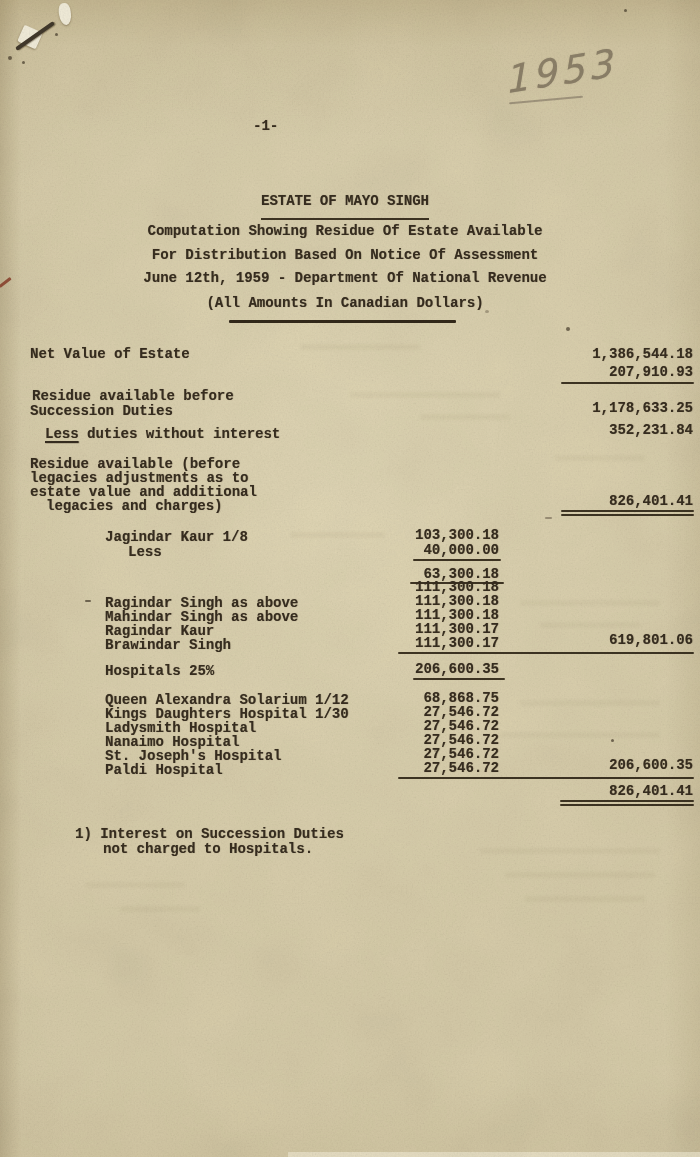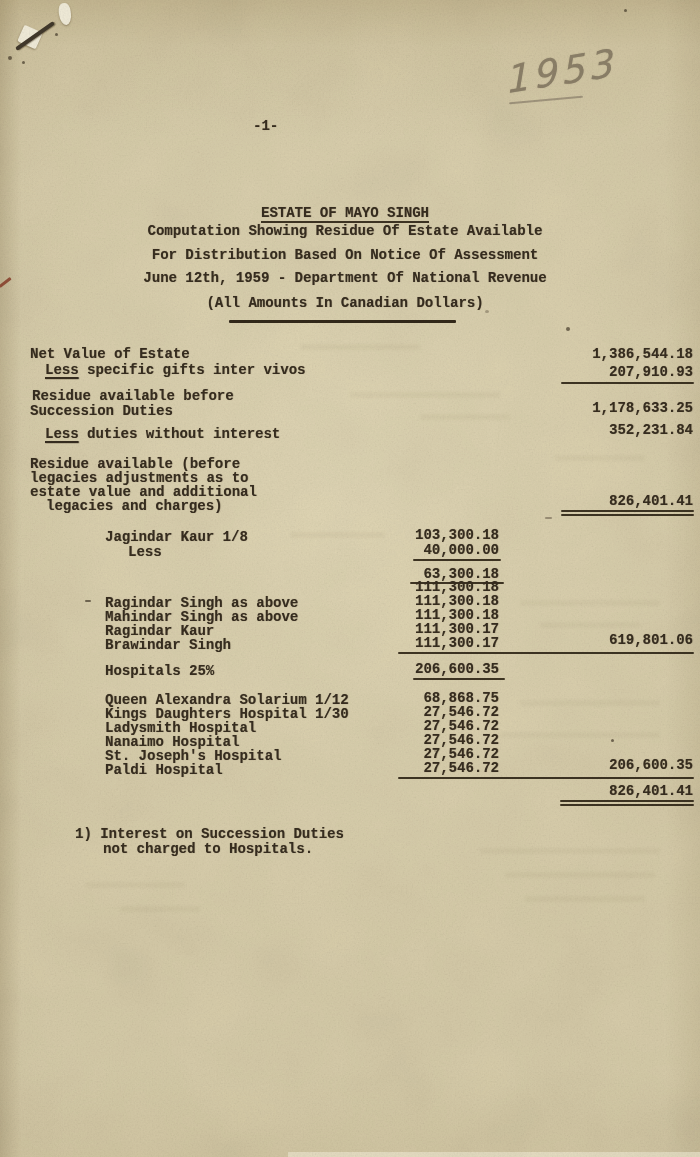--- a/index.html
+++ b/index.html
@@ -28,21 +28,21 @@
     white-space:pre;
     text-shadow:0.4px 0.4px 0.7px rgba(45,34,18,0.45);
   }
   .centered{left:0;width:700px;text-align:center;transform:translateX(-5px);}
   .u{text-decoration:underline;text-decoration-thickness:1.5px;text-underline-offset:2.5px;}
   .mid{right:201px;text-align:right;}
   .rightcol{right:7px;text-align:right;}
   .rule{position:absolute;background:rgba(48,38,22,0.92);height:2px;border-radius:1px;}
   .rule.thin{height:1.5px;}
   .rule.thick{height:3px;background:rgba(40,31,17,0.95);}
-  .title-line{display:inline-block;border-bottom:2px solid rgba(48,38,22,0.92);padding-bottom:1px;margin-top:12px;}
+  .title-line{display:inline-block;border-bottom:2px solid rgba(48,38,22,0.92);padding-bottom:10px;}
   .year{
     position:absolute;left:507px;top:52px;
     font-family:"DejaVu Sans", sans-serif;
     font-style:italic;font-size:38px;line-height:38px;
     color:#8d8169;letter-spacing:4px;
     transform:rotate(-9deg) skewX(-8deg);
     text-shadow:0 0 1px rgba(120,110,90,0.5);
   }
   .year-underline{position:absolute;left:509px;top:99px;width:74px;height:2px;background:#918570;transform:rotate(-5deg);opacity:0.75;border-radius:1px;}
   .speck{position:absolute;background:rgba(58,47,32,0.65);border-radius:50%;}
@@ -98,21 +98,20 @@
   <div class="tw centered" style="top:194px;"><span class="title-line">ESTATE OF MAYO SINGH</span></div>
   <div class="tw centered" style="top:224px;">Computation Showing Residue Of Estate Available</div>
   <div class="tw centered" style="top:248px;">For Distribution Based On Notice Of Assessment</div>
   <div class="tw centered" style="top:271px;">June 12th, 1959 - Department Of National Revenue</div>
   <div class="tw centered" style="top:296px;">(All Amounts In Canadian Dollars)</div>
   <div class="rule thick" style="left:229px;top:320px;width:227px;"></div>
 
   <div class="tw" style="left:30px;top:347px;">Net Value of Estate</div>
   <div class="tw rightcol" style="top:347px;">1,386,544.18</div>
 
-  <div class="tw" style="left:45px;top:363px;"><span class="u">Less</span><span> specific gifts inter vivos</span></div>
   <div class="tw rightcol" style="top:365px;">207,910.93</div>
   <div class="rule" style="left:561px;top:382px;width:133px;"></div>
 
   <div class="tw" style="left:32px;top:389px;">Residue available before</div>
   <div class="tw" style="left:30px;top:404px;">Succession Duties</div>
   <div class="tw rightcol" style="top:401px;text-align:right;">1,178,633.25</div>
 
   <div class="tw" style="left:45px;top:427px;"><span class="u">Less</span><span> duties without interest</span></div>
   <div class="tw rightcol" style="top:423px;">352,231.84</div>
 

